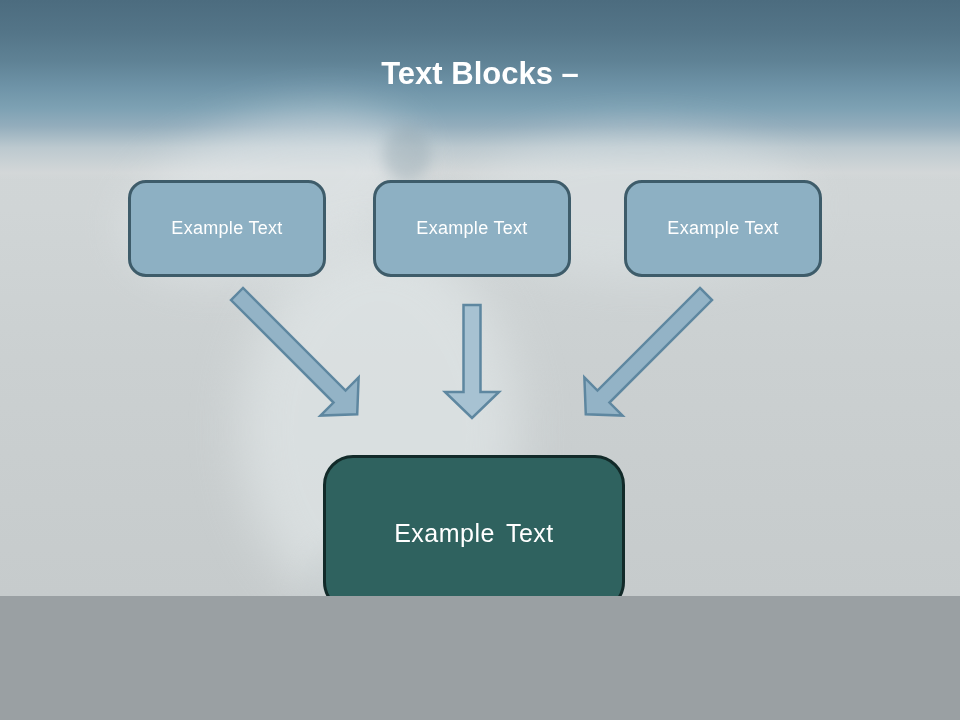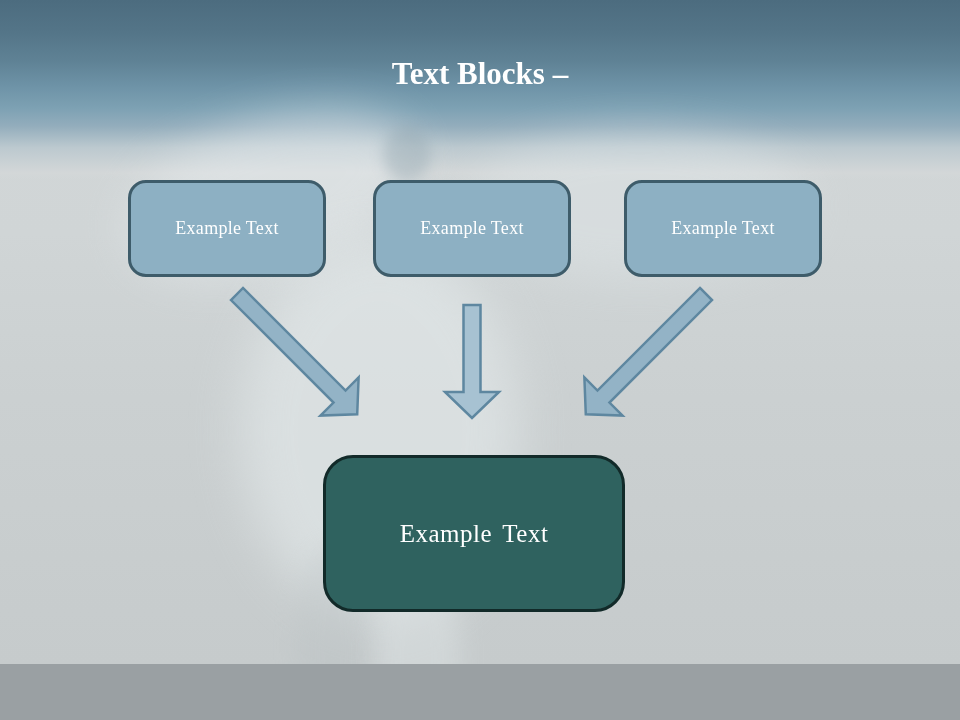--- a/index.html
+++ b/index.html
@@ -1,18 +1,18 @@
 <!DOCTYPE html>
 <html><head>
 <meta charset="utf-8">
 <style>
   html,body{margin:0;padding:0;background:#9aa0a3;}
   .slide{
-    position:relative;width:960px;height:664px;overflow:hidden;
-    font-family:Liberation Serif, serif;
+    position:relative;width:960px;height:596px;overflow:hidden;
+    font-family:Liberation Sans, sans-serif;
     background:linear-gradient(180deg,#d3d7d8 0%,#d0d5d6 35%,#cbd0d1 60%,#c6cbcc 100%);
   }
   
   .header{
     position:absolute;left:0;top:0;width:960px;height:180px;
     background:linear-gradient(180deg,
       #4c6c7f 0%, #547588 18%, #5f8295 34%, #6e93a7 48%,
       #7da1b3 60%, #93adbc 70%, #bcc9cf 82%, #d3d7d8 96%, rgba(211,215,216,0) 100%);
   }
   .title{

